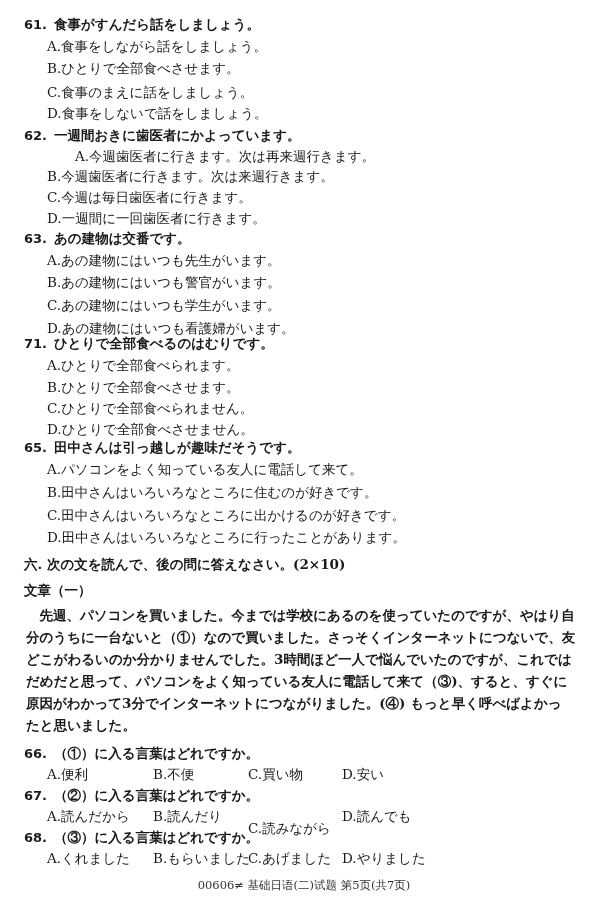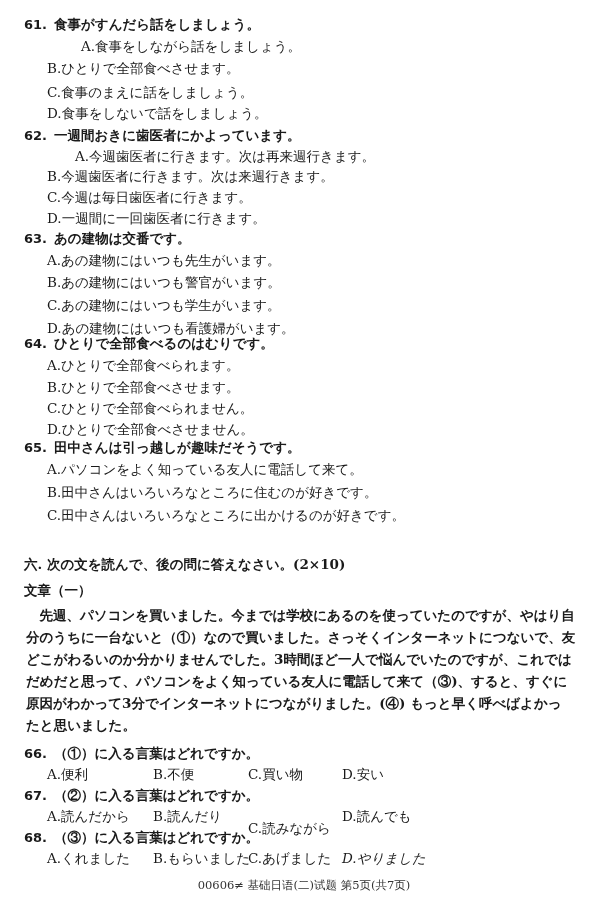--- a/index.html
+++ b/index.html
@@ -19,21 +19,21 @@
   .footer { position: absolute; left: 0; width: 608px; text-align: center; top: 878px; font-size: 11.5px; color: #333; }
 </style>
 </head>
 <body>
 
 <div class="page">
 
   <div class="line" style="left:24px; top:16px;">
     <span class="q-num">61.</span><span class="stem">食事がすんだら話をしましょう。</span>
   </div>
-  <div class="opt" style="left:47px; top:38px;margin-left:34px;">A.食事をしながら話をしましょう。</div>
+  <div class="opt" style="left:47px; top:38px;">A.食事をしながら話をしましょう。</div>
   <div class="opt" style="left:47px; top:60px;">B.ひとりで全部食べさせます。</div>
   <div class="opt" style="left:47px; top:84px;">C.食事のまえに話をしましょう。</div>
   <div class="opt" style="left:47px; top:105px;">D.食事をしないで話をしましょう。</div>
 
   <div class="line" style="left:24px; top:127px;">
     <span class="q-num">62.</span><span class="stem">一週間おきに歯医者にかよっています。</span>
   </div>
   <div class="opt" style="left:47px; top:148px;margin-left:28px;">A.今週歯医者に行きます。次は再来週行きます。</div>
   <div class="opt" style="left:47px; top:168px;">B.今週歯医者に行きます。次は来週行きます。</div>
   <div class="opt" style="left:47px; top:189px;">C.今週は毎日歯医者に行きます。</div>
@@ -41,33 +41,34 @@
 
   <div class="line" style="left:24px; top:230px;">
     <span class="q-num">63.</span><span class="stem">あの建物は交番です。</span>
   </div>
   <div class="opt" style="left:47px; top:252px;">A.あの建物にはいつも先生がいます。</div>
   <div class="opt" style="left:47px; top:274px;">B.あの建物にはいつも警官がいます。</div>
   <div class="opt" style="left:47px; top:297px;">C.あの建物にはいつも学生がいます。</div>
   <div class="opt" style="left:47px; top:320px;">D.あの建物にはいつも看護婦がいます。</div>
 
   <div class="line" style="left:24px; top:335px;">
-    <span class="q-num">64.</span><span class="stem">ひとりで全部食べるのはむりです。</span>
+    <span class="q-num">71.</span><span class="stem">ひとりで全部食べるのはむりです。</span>
   </div>
   <div class="opt" style="left:47px; top:357px;">A.ひとりで全部食べられます。</div>
   <div class="opt" style="left:47px; top:379px;">B.ひとりで全部食べさせます。</div>
   <div class="opt" style="left:47px; top:400px;">C.ひとりで全部食べられません。</div>
   <div class="opt" style="left:47px; top:421px;">D.ひとりで全部食べさせません。</div>
 
   <div class="line" style="left:24px; top:439px;">
     <span class="q-num">65.</span><span class="stem">田中さんは引っ越しが趣味だそうです。</span>
   </div>
   <div class="opt" style="left:47px; top:461px;">A.パソコンをよく知っている友人に電話して来て。</div>
   <div class="opt" style="left:47px; top:484px;">B.田中さんはいろいろなところに住むのが好きです。</div>
   <div class="opt" style="left:47px; top:507px;">C.田中さんはいろいろなところに出かけるのが好きです。</div>
+  <div class="opt" style="left:47px; top:529px;">D.田中さんはいろいろなところに行ったことがあります。</div>
 
   <div class="line section-title" style="left:24px; top:556px;">六. 次の文を読んで、後の問に答えなさい。(2×10)</div>
   <div class="line section-title" style="left:24px; top:582px;">文章（一）</div>
 
   <div class="para" style="top:604px;">
     <span class="pline">　先週、パソコンを買いました。今までは学校にあるのを使っていたのですが、やはり自</span>
     <span class="pline">分のうちに一台ないと（①）なので買いました。さっそくインターネットにつないで、友</span>
     <span class="pline">どこがわるいのか分かりませんでした。3時間ほど一人で悩んでいたのですが、これでは</span>
     <span class="pline">だめだと思って、パソコンをよく知っている友人に電話して来て（③)、すると、すぐに</span>
     <span class="pline">原因がわかって3分でインターネットにつながりました。(④) もっと早く呼べばよかっ</span>
@@ -89,16 +90,16 @@
   <div class="opt" style="left:153px; top:808px;">B.読んだり</div>
   <div class="opt" style="left:248px; top:808px;margin-top:12px;">C.読みながら</div>
   <div class="opt" style="left:342px; top:808px;">D.読んでも</div>
 
   <div class="line" style="left:24px; top:829px;">
     <span class="q-num">68.</span><span class="stem">（③）に入る言葉はどれですか。</span>
   </div>
   <div class="opt" style="left:47px; top:850px;">A.くれました</div>
   <div class="opt" style="left:153px; top:850px;">B.もらいました</div>
   <div class="opt" style="left:248px; top:850px;">C.あげました</div>
-  <div class="opt" style="left:342px; top:850px;font-style:italic;">D.やりました</div>
+  <div class="opt" style="left:342px; top:850px;">D.やりました</div>
 
   <div class="footer">00606≠ 基础日语(二)试题 第5页(共7页)</div>
 </div>
 
 </body></html>

